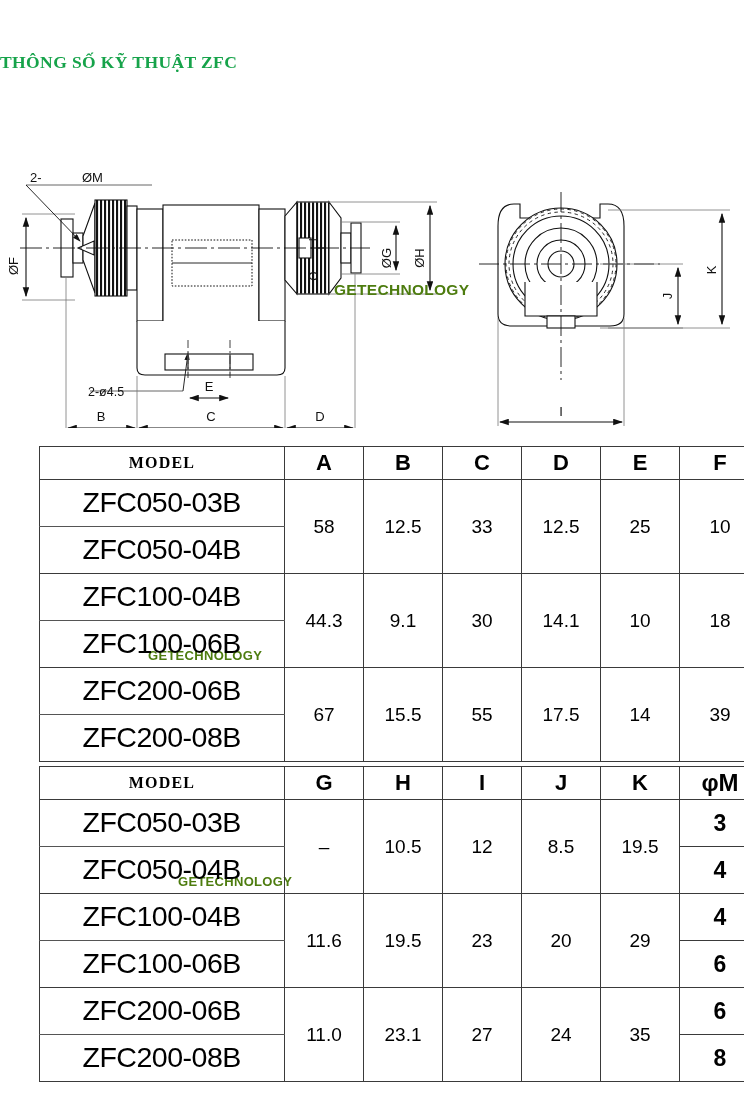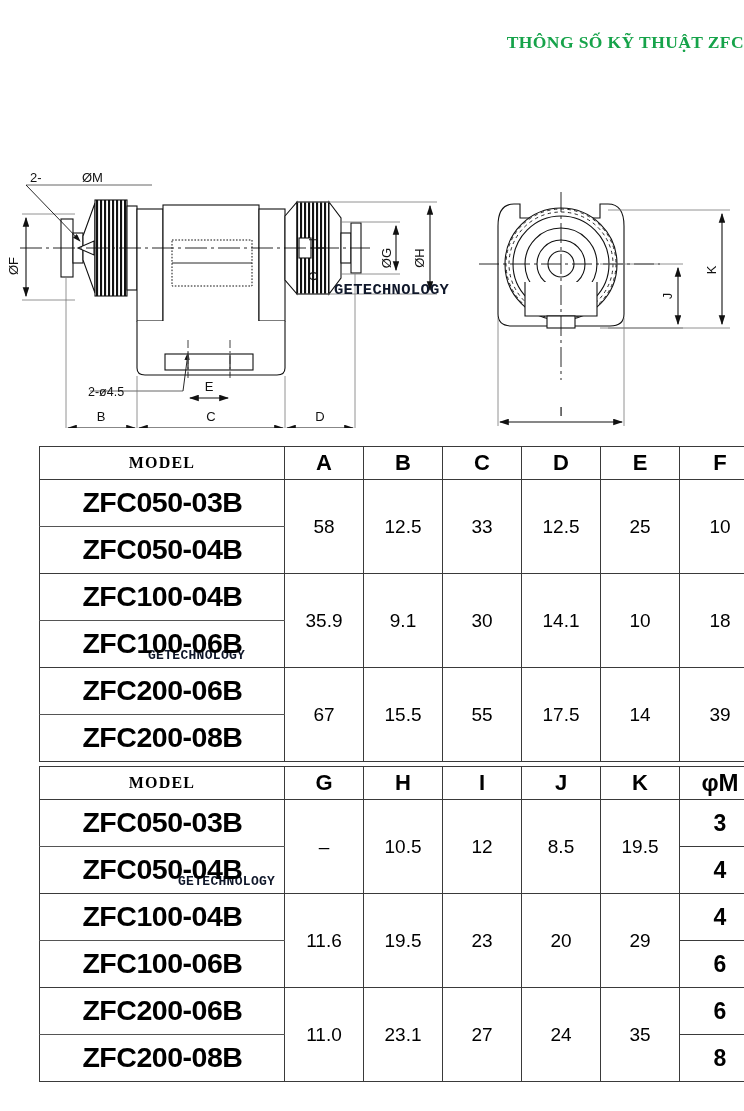--- a/index.html
+++ b/index.html
@@ -6,39 +6,39 @@
   body{
     width:744px;height:1111px;
     background:#ffffff;
     font-family:"Liberation Sans", sans-serif;
     position:relative;
     overflow:hidden;
   }
   
   .title{
     position:absolute;
-    left:0;top:32px;width:100%;
-    text-align:right;
+    left:0;top:52px;width:100%;
+    text-align:left;
     font-family:"Liberation Serif", serif;
     font-weight:bold;
     font-size:17.5px;
     letter-spacing:.4px;
     color:#16a34a;
   }
   
   .drawing{
     position:absolute;left:0;top:78px;width:744px;height:350px;
   }
   .drawing svg{display:block;}
   
   .wm{
     position:absolute;
-    font-family:Liberation Mono, monospace;
-    font-weight:bold;
-    color:#0f172a;
+    font-family:Liberation Sans, sans-serif;
+    font-weight:bold;
+    color:#4d7c0f;
     white-space:nowrap;
     pointer-events:none;
     letter-spacing:.3px;
   }
   #wm1{left:334px;top:281px;font-size:15.5px;}
   #wm2{left:148px;top:648px;font-size:13px;}
   #wm3{left:178px;top:874px;font-size:13px;}
   
   .tbl-wrap{position:absolute;left:14px;width:716px;padding-left:25px;}
   #table1-wrap{top:446px;}
@@ -70,21 +70,21 @@
   }
   .head-row th.model-head{
     font-family:"Liberation Serif", serif;
     font-size:16px;
     font-weight:bold;
     letter-spacing:1.2px;
   }
   td.model-cell{
     height:46px;
     font-size:28px;
-    font-weight:bold;
+    font-weight:normal;
     font-family:"Liberation Sans", sans-serif;
     letter-spacing:-0.5px;
     transform-origin:center;
     text-align:center;
   }
   td.model-cell span{
     display:inline-block;
     transform:scaleX(1.02);
   }
   td.dim-cell,td.last-cell{
@@ -287,21 +287,21 @@
         <td class="dim-cell" rowspan="2">12.5</td>
         <td class="dim-cell" rowspan="2">25</td>
         <td class="last-cell" rowspan="2">10</td>
       </tr>
       <tr>
         <td class="model-cell"><span>ZFC050-04B</span></td>
       </tr>
 
       <tr class="grp-top">
         <td class="model-cell"><span>ZFC100-04B</span></td>
-        <td class="dim-cell" rowspan="2">35.9</td>
+        <td class="dim-cell" rowspan="2">44.3</td>
         <td class="dim-cell" rowspan="2">9.1</td>
         <td class="dim-cell" rowspan="2">30</td>
         <td class="dim-cell" rowspan="2">14.1</td>
         <td class="dim-cell" rowspan="2">10</td>
         <td class="last-cell" rowspan="2">18</td>
       </tr>
       <tr>
         <td class="model-cell"><span>ZFC100-06B</span></td>
       </tr>
 

